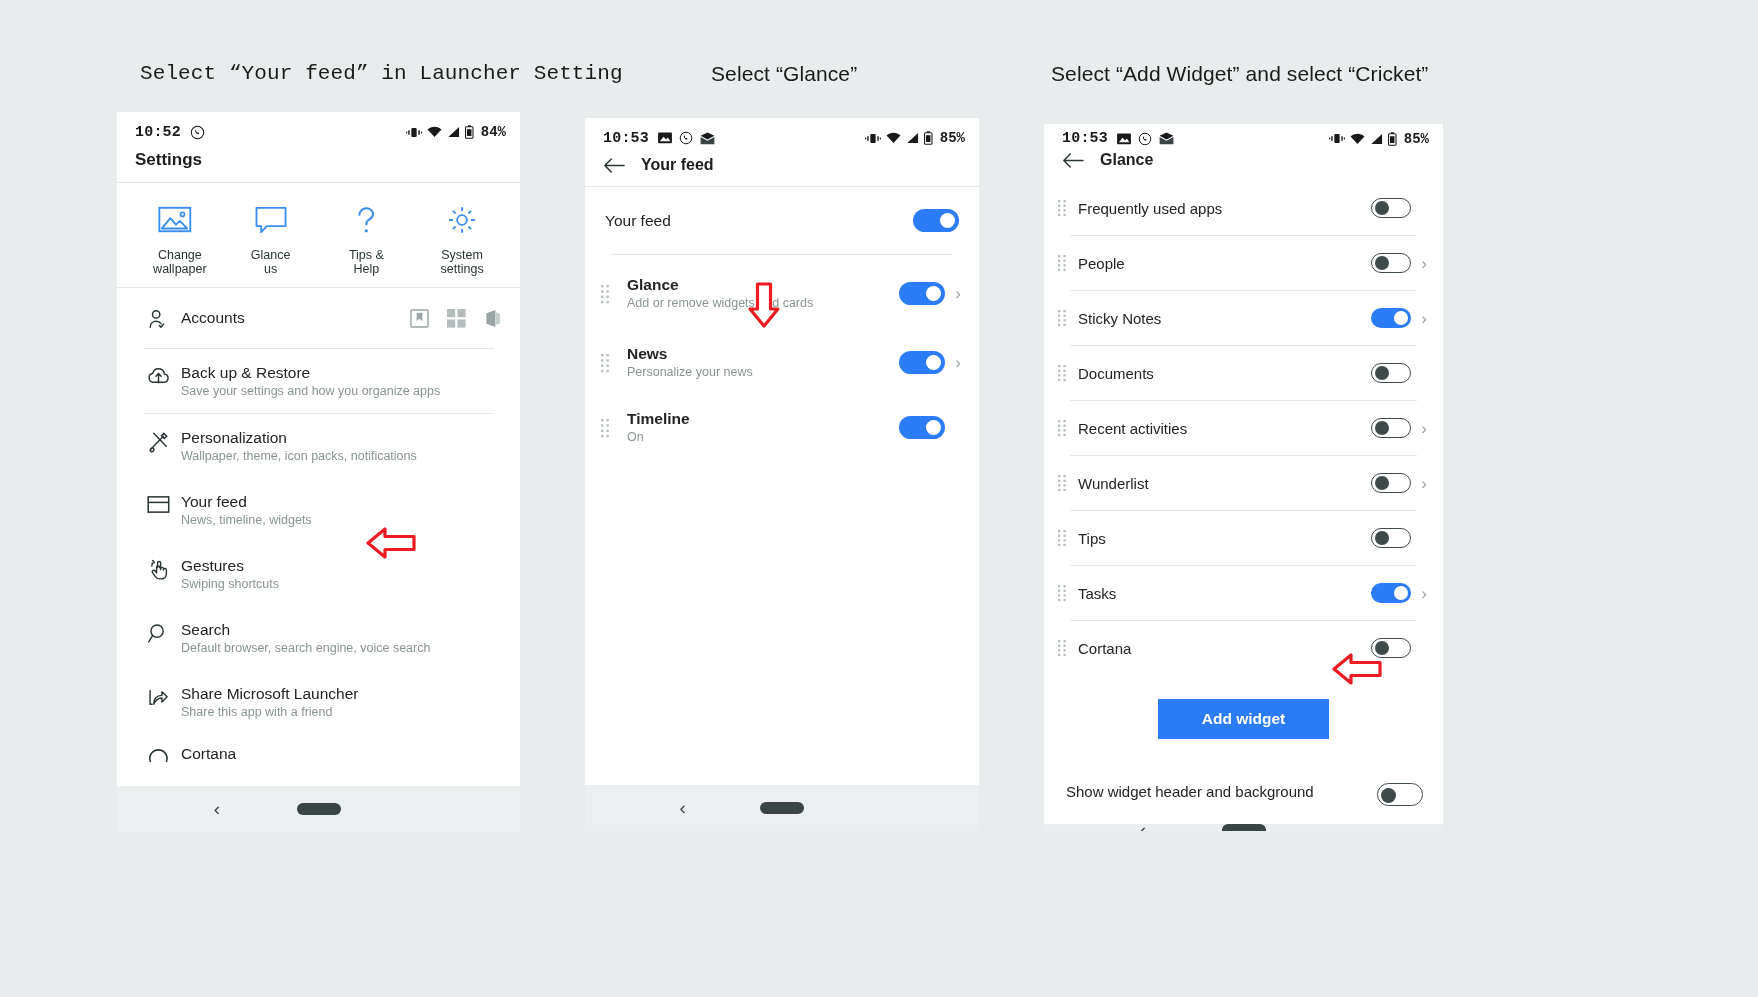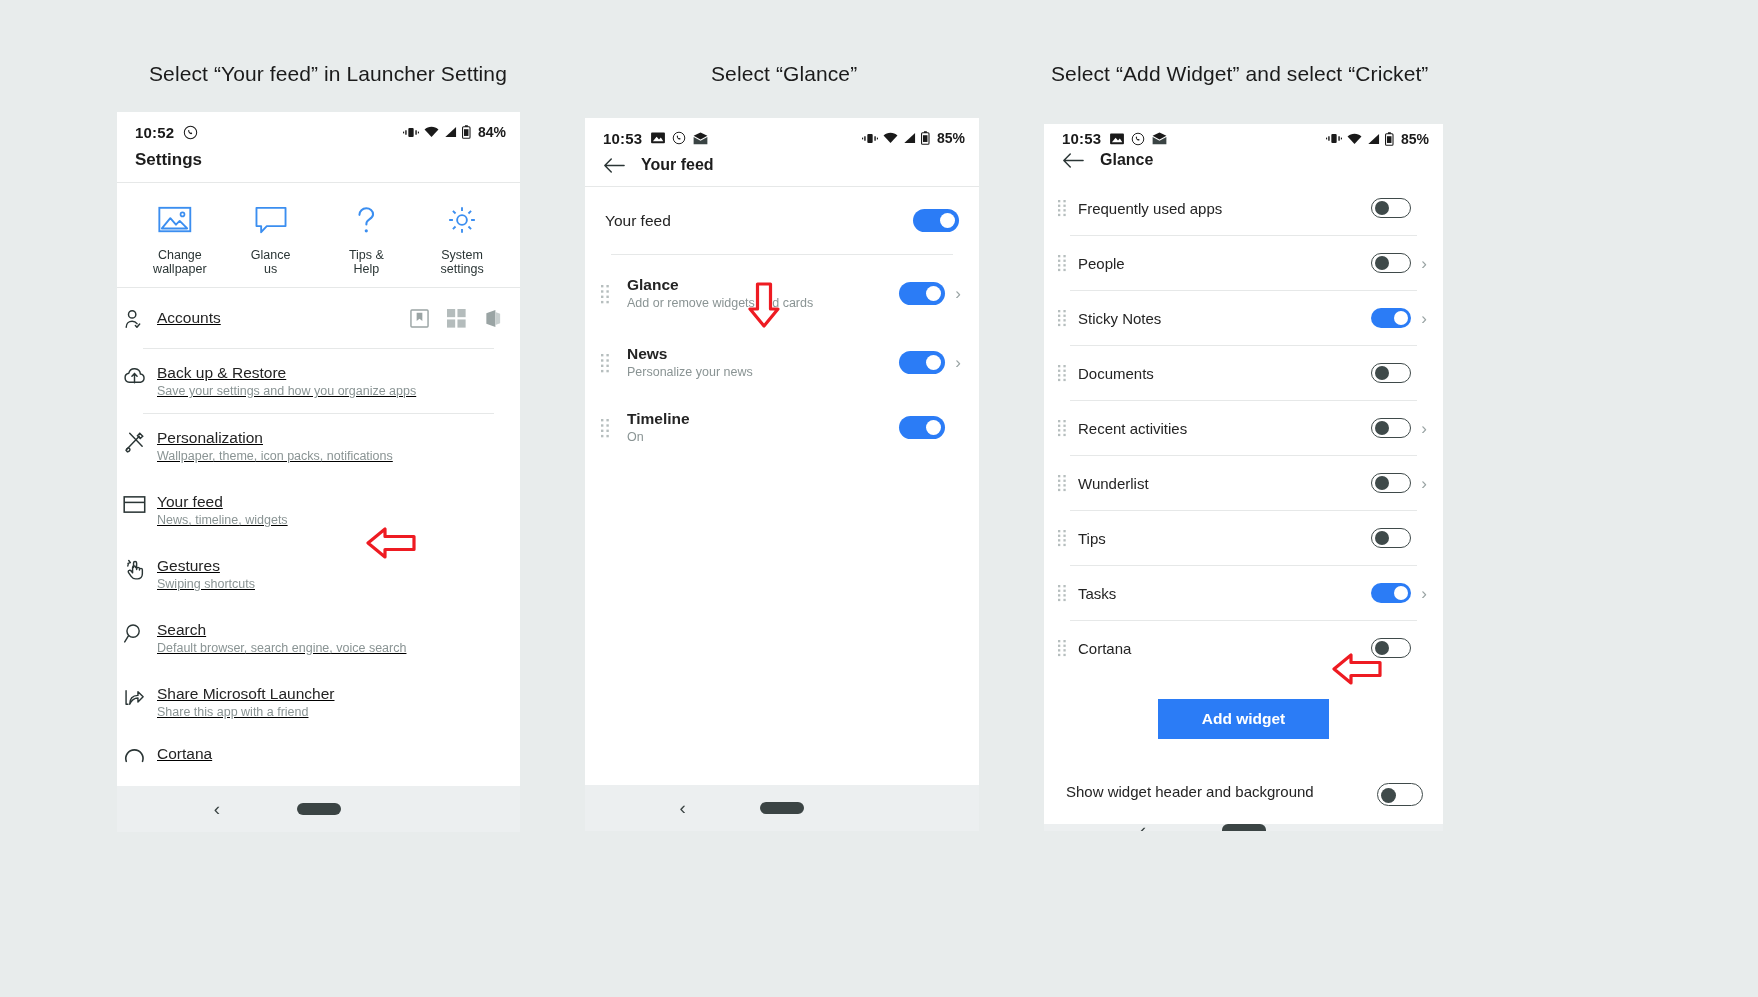--- a/index.html
+++ b/index.html
@@ -31,20 +31,21 @@
   }
 
   
   .statusbar{
     display:flex;align-items:center;
     height:34px;
     padding:6px 14px 0 18px;
     font-size:15px;color:#1a1a1a;
     font-weight:600;
     box-sizing:border-box;
+    font-family:Liberation Mono, monospace;
   }
   .statusbar .time{letter-spacing:0.2px;}
   .sb-icons-left{display:flex;align-items:center;gap:7px;margin-left:9px;}
   .sb-spacer{flex:1;}
   .sb-icons-right{display:flex;align-items:center;gap:5px;}
   .sb-battery-text{font-size:14px;font-weight:600;margin-left:2px;}
 
   svg{display:block;}
 
   
@@ -68,23 +69,22 @@
   .tile{display:flex;flex-direction:column;align-items:center;width:84px;}
   .tile .lbl{
     margin-top:13px;font-size:12.5px;color:#2a3535;line-height:1.15;
     text-align:center;
   }
 
   
   .slist{padding:0 0 0 0;}
   .srow{
     display:flex;align-items:flex-start;
-    padding:14px 18px 13px 6px;
+    padding:14px 18px 13px 30px;
     position:relative;
-    text-decoration:underline;
   }
   .srow .ic{width:34px;flex:0 0 34px;display:flex;align-items:center;justify-content:flex-start;padding-top:2px;}
   .srow .txt{flex:1;}
   .srow .t1{font-size:15.5px;color:#242424;font-weight:400;line-height:1.25;}
   .srow .t2{font-size:12.5px;color:#8a9494;margin-top:2px;line-height:1.25;}
   .srow .trail{display:flex;align-items:center;gap:18px;padding-top:2px;}
 
   
   .navbar{
     margin-top:auto;
@@ -156,21 +156,21 @@
   .clip-row .inner{position:absolute;top:-14px;left:0;right:0;}
 
   
   .arrow{position:absolute;}
 </style>
 </head>
 <body>
 
 <div class="stage">
 
-  <div class="caption" style="left:149px;top:62px;">Select “Your feed” in Launcher Setting</div>
+  <div class="caption" style="left:140px;top:62px;font-family:Liberation Mono, monospace;">Select “Your feed” in Launcher Setting</div>
   <div class="caption" style="left:711px;top:62px;">Select “Glance”</div>
   <div class="caption" style="left:1051px;top:62px;">Select “Add Widget” and select “Cricket”</div>
 
   <div class="phone" style="left:117px;top:112px;width:403px;height:720px;">
 
     <div class="statusbar">
       <span class="time">10:52</span>
       <span class="sb-icons-left">
         <span>
           <svg width="15" height="15" viewBox="0 0 16 16">

